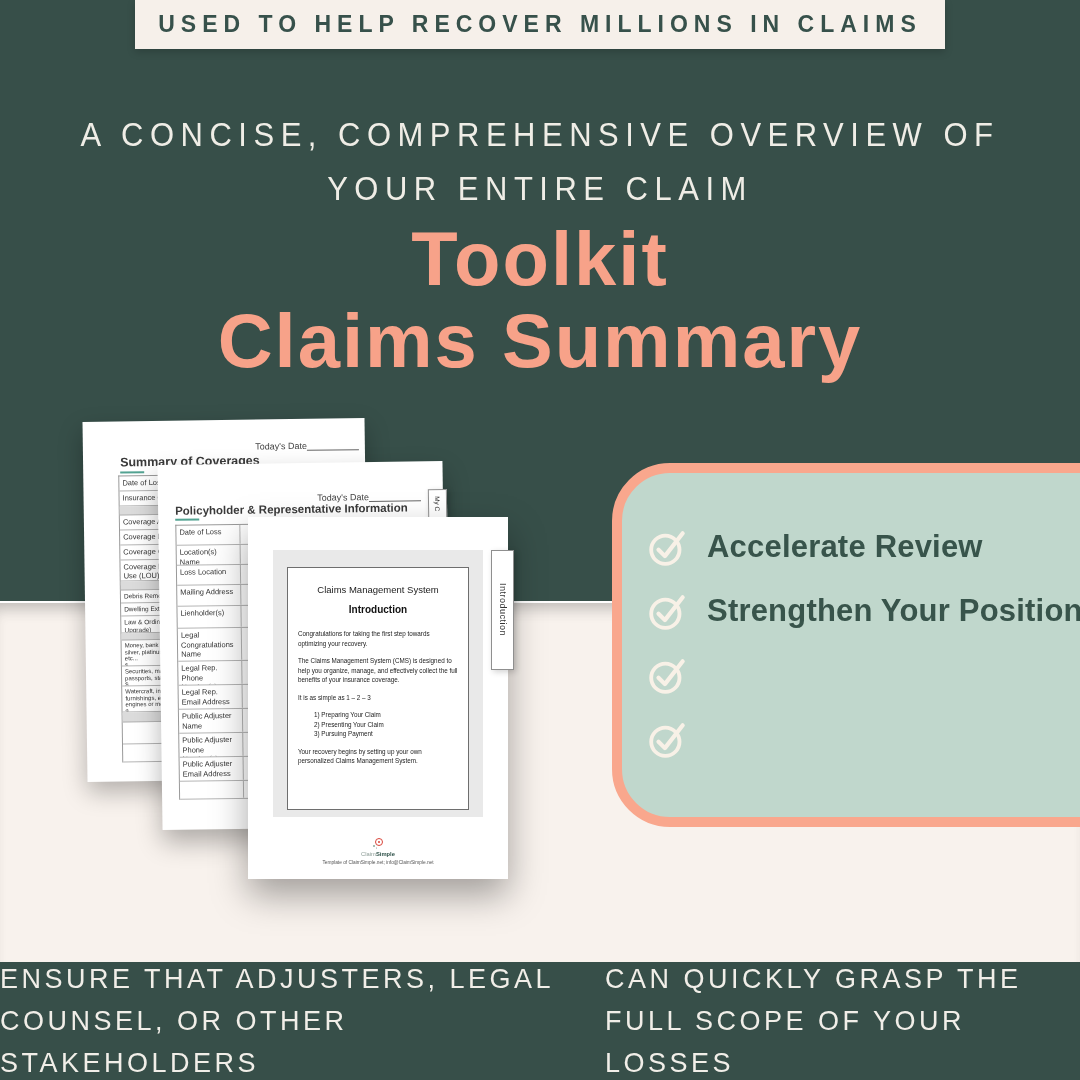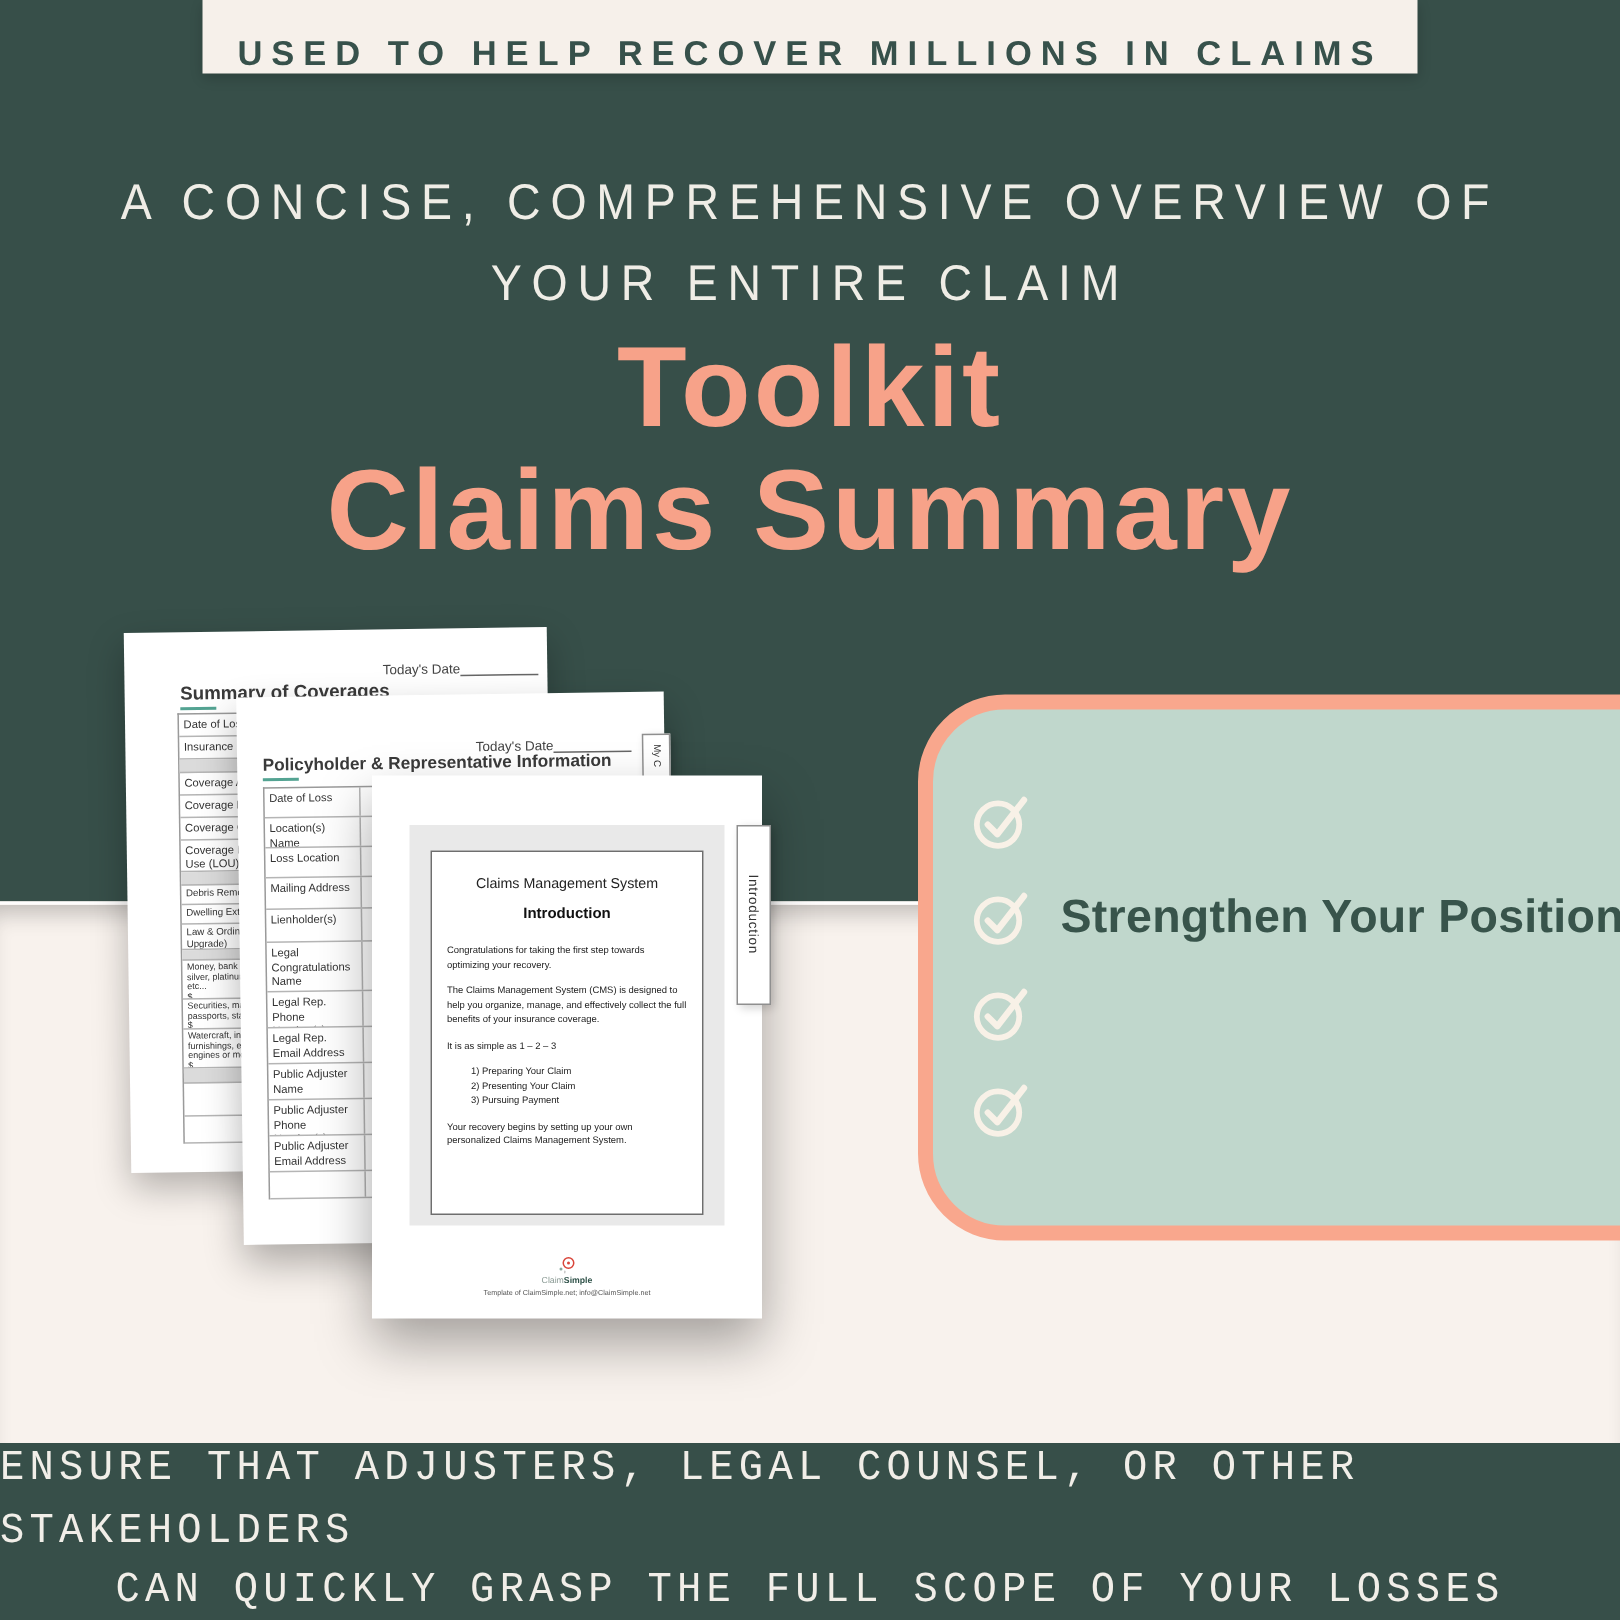--- a/index.html
+++ b/index.html
@@ -8,25 +8,25 @@
     background:#F8F2ED;
     font-family:"Liberation Sans", sans-serif;
     -webkit-font-smoothing:antialiased;
   }
   
   .section-top{position:absolute;left:0;top:0;width:1080px;height:601px;background:#374F49;}
   .section-cream{position:absolute;left:0;top:601px;width:1080px;height:361px;background:#F8F2ED;
     border-top:2px solid rgba(255,255,255,.85);
     box-shadow:inset 0 14px 14px -8px rgba(50,50,50,.28);}
   .section-footer{position:absolute;left:0;top:962px;width:1080px;height:118px;background:#374F49;
-    display:flex;flex-direction:column;align-items:center;justify-content:center;font-family:Liberation Mono, monospace;}
+    display:flex;flex-direction:row;align-items:center;justify-content:center;}
 
   
   .banner{position:absolute;left:135px;top:0;width:810px;height:49px;background:#F6F0EA;
-    display:flex;align-items:flex-end;justify-content:center;box-shadow:0 3px 8px rgba(0,0,0,.18);}
+    display:flex;align-items:center;justify-content:center;box-shadow:0 3px 8px rgba(0,0,0,.18);}
   .banner span{color:#37514B;font-weight:bold;font-size:23px;letter-spacing:6px;}
 
   
   .subtitle{position:absolute;left:0;top:112px;width:1080px;text-align:center;color:#EFEDE6;
     font-size:31px;letter-spacing:6.5px;line-height:50px;font-weight:400;transform:scaleY(1.08);}
   .main-title{position:absolute;left:0;top:218px;width:1080px;text-align:center;color:#F7A289;
     font-weight:bold;font-size:76px;line-height:82px;letter-spacing:2px;}
 
   
   .section-footer .fline{color:#F1EEE8;font-size:27px;letter-spacing:3.5px;line-height:40px;transform:scaleY(1.05);}
@@ -293,20 +293,21 @@
   </div>
 </div>
 
 <div class="card">
   <div id="benefits-list">
       <div class="benefit">
         <svg class="check-icon" viewBox="0 0 46 42">
           <circle cx="19" cy="24" r="15.5" fill="none" stroke="#F8F1E7" stroke-width="4.2"></circle>
           <path d="M11.5 24 L18.5 31 L38 6" fill="none" stroke="#F8F1E7" stroke-width="4.6" stroke-linecap="round" stroke-linejoin="round"></path>
         </svg>
+        <span class="label">Accelerate Review</span>
       </div>
       <div class="benefit">
         <svg class="check-icon" viewBox="0 0 46 42">
           <circle cx="19" cy="24" r="15.5" fill="none" stroke="#F8F1E7" stroke-width="4.2"></circle>
           <path d="M11.5 24 L18.5 31 L38 6" fill="none" stroke="#F8F1E7" stroke-width="4.6" stroke-linecap="round" stroke-linejoin="round"></path>
         </svg>
         <span class="label">Strengthen Your Position</span>
       </div>
       <div class="benefit">
         <svg class="check-icon" viewBox="0 0 46 42">

